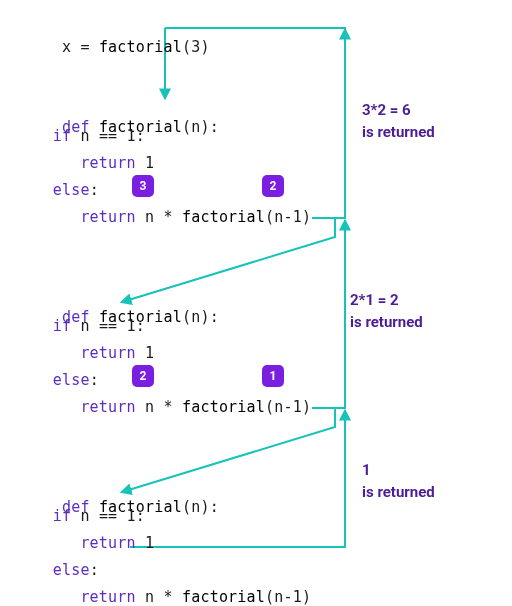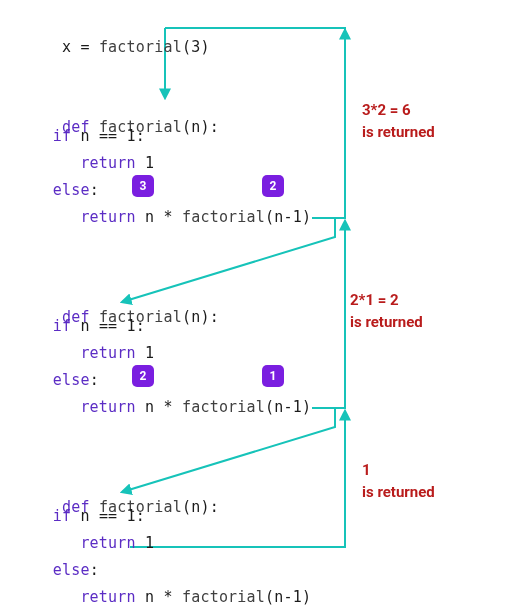--- a/index.html
+++ b/index.html
@@ -22,27 +22,27 @@
     width: 512px;
     height: 606px;
     pointer-events: none;
   }
   .code-line {
     position: absolute;
     white-space: pre;
     letter-spacing: 0.2px;
   }
   .kw   { color: #5b2cc4; } 
-  .fn   { color: #404040; }
+  .fn   { color: #000000; }
   .side-note {
     position: absolute;
     font-family: -apple-system, "Segoe UI", Roboto, Helvetica, Arial, sans-serif;
     font-weight: 700;
     font-size: 15px;
-    color: #b91c1c;
+    color: #4c1d95;
     line-height: 1.45;
   }
   .badge {
     position: absolute;
     width: 22px;
     height: 22px;
     border-radius: 5px;
     background: #7a1ee0;
     color: #ffffff;
     font-family: -apple-system, "Segoe UI", Roboto, Helvetica, Arial, sans-serif;

